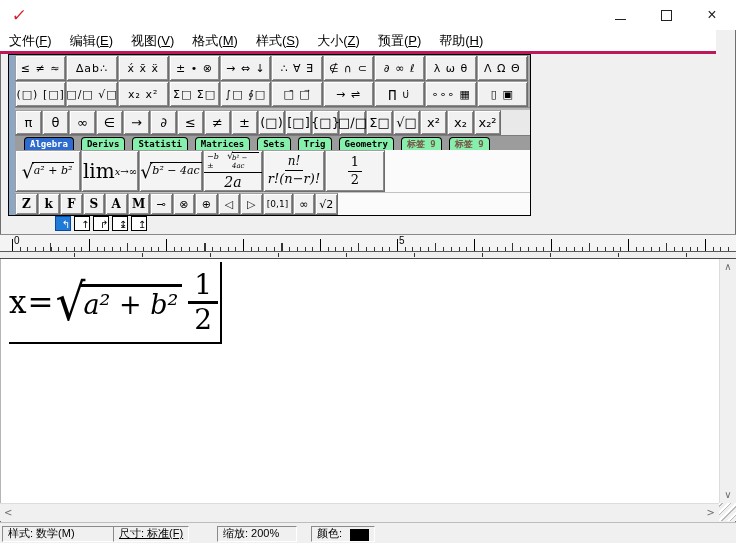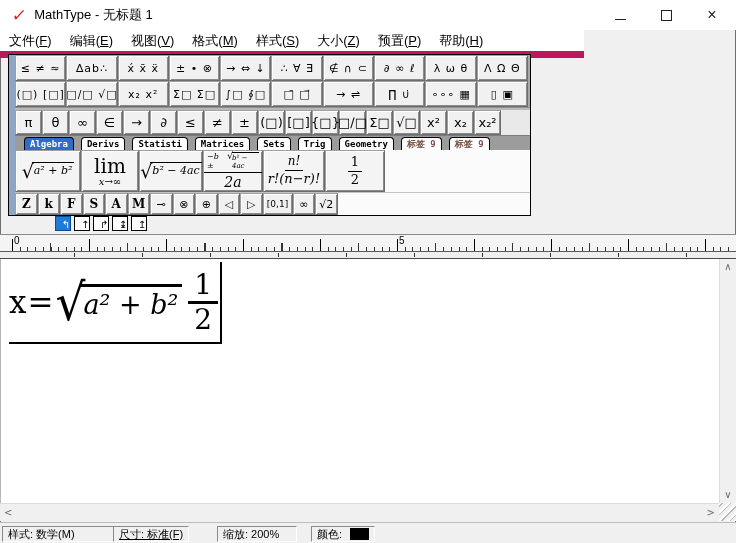--- a/index.html
+++ b/index.html
@@ -13,22 +13,22 @@
            font-family:"DejaVu Sans",sans-serif;transform:skewX(-8deg);}
   .tb-title{font-size:13px;color:#000;}
   .tb-controls{position:absolute;right:1px;top:1px;height:28px;display:flex;}
   .tb-btn{width:46px;height:28px;display:flex;align-items:center;justify-content:center;
           font-size:13px;color:#222;}
   .tb-min-glyph{display:block;width:11px;border-top:1px solid #222;margin-top:8px;}
   .tb-max-glyph{display:block;width:9px;height:9px;border:1px solid #222;}
   .tb-close-glyph{font-size:16px;line-height:1;}
 
   
-  .menubar{position:absolute;left:0;top:30px;width:584px;height:21px;background:#ffffff;
-           display:flex;align-items:center;border-bottom:7px solid #be185d;}
+  .menubar{position:absolute;left:0;top:30px;width:716px;height:21px;background:#ffffff;
+           display:flex;align-items:center;border-bottom:3px solid #be185d;}
   .menu-item{font-size:13px;color:#000;padding:0 9px;white-space:nowrap;}
   .menu-item .ul{text-decoration:underline;}
 
   
   .panel{position:absolute;left:8px;top:54px;width:521px;height:160px;border:1px solid #000;
          background:#cfcfcf;display:flex;}
   .grip{width:6px;background:#8ca6c4;border-right:1px solid #5f7term;}
   .panel-col{flex:1;display:flex;flex-direction:column;min-width:0;}
   .pal-row{display:flex;background:#a8a8a8;}
   .pal-btn{box-sizing:border-box;height:26px;background:#f1f1f1;border:1px solid #6d6d6d;
@@ -39,36 +39,36 @@
            padding:0;letter-spacing:1px;}
   .w51{width:51.3px;} .w27{width:27px;font-size:13px;letter-spacing:0;height:25px;}
   .row-div{height:2px;background:#b9b9b9;border-top:1px solid #8e8e8e;}
   .fill{flex:1;background:#e9e9e9;}
   .fill-light{flex:1;background:#fbfbfb;}
 
   
   .tabstrip{height:15px;background:#9c9c9c;display:flex;align-items:flex-end;
             padding-left:9px;border-top:1px solid #7c7c7c;}
   .tab{font-family:"DejaVu Sans Mono","Liberation Sans",sans-serif;font-size:9px;font-weight:700;
-       background:#ffffff;color:#000;border:1px solid #000;border-bottom:none;
+       background:#86efac;color:#000;border:1px solid #000;border-bottom:none;
        border-radius:4px 4px 0 0;padding:1px 5px 0 5px;margin-right:7px;line-height:11px;
        white-space:nowrap;}
   .tab.active{background:#2e6bce;color:#fff;}
   .tab.ph{color:#7a564a;}
 
   
   .tmpl-row{display:flex;background:#fbfbfb;height:42px;}
   .tmpl-btn{box-sizing:border-box;height:42px;background:#f4f4f4;border:1px solid #6d6d6d;
             border-top-color:#9f9f9f;border-left-color:#9f9f9f;
             box-shadow:inset 1px 1px 0 #fff, inset -1px -1px 0 #8a8a8a;
             display:flex;align-items:center;justify-content:center;color:#000;}
   .t-sqrt{display:inline-flex;align-items:flex-start;font-family:"DejaVu Serif",serif;font-style:italic;}
   .t-sqrt .s{font-size:19px;line-height:1;font-style:normal;}
   .t-sqrt .r{border-top:1px solid #000;font-size:11px;margin-left:-2px;padding:1px 2px 0 2px;}
-  .t-lim{display:flex;flex-direction:column;align-items:center;font-family:"DejaVu Serif",serif;line-height:1;}
+  .t-lim{display:flex;flex-direction:row;align-items:center;font-family:"DejaVu Serif",serif;line-height:1;}
   .t-lim .top{font-size:20px;} .t-lim .bot{font-size:10px;font-style:italic;margin-top:1px;}
   .t-frac{display:flex;flex-direction:column;align-items:center;font-family:"DejaVu Serif",serif;
           font-style:italic;line-height:1.15;}
   .t-frac .num{border-bottom:1px solid #000;padding:0 3px 1px;display:inline-flex;align-items:flex-start;}
   .t-frac .den{padding-top:1px;}
   .f12{font-size:12px;} .f11{font-size:13px;} .f13{font-size:13px;font-style:normal;}
   .q-num{font-size:8px;} .q-den{font-size:14px;}
   .nsqrt{display:inline-flex;align-items:flex-start;margin-left:1px;}
   .nsqrt .s{font-size:9px;line-height:1;font-style:normal;}
   .nsqrt .r{border-top:1px solid #000;font-size:7px;margin-left:-1px;padding-top:1px;}
@@ -129,30 +129,29 @@
            justify-content:space-between;align-items:center;}
   .sc-btn{color:#6d6d6d;font-size:10px;font-family:"DejaVu Sans",sans-serif;padding:3px 4px;line-height:1;}
   .corner{position:absolute;right:0;top:503px;width:17px;height:18px;background:#f0f0f0;
           background-image:repeating-linear-gradient(135deg,#ffffff 0 2px,#b9b9b9 2px 3px,#f0f0f0 3px 6px);}
 
   
   .statusbar{position:absolute;left:0;top:522px;width:736px;height:21px;background:#f0f0f0;
              border-top:1px solid #bdbdbd;box-sizing:border-box;}
   .status-field{position:absolute;top:3px;height:16px;box-sizing:border-box;background:#f0f0f0;
                 border:1px solid;border-color:#8a8a8a #ffffff #ffffff #8a8a8a;
-                font-size:11px;color:#000;display:flex;align-items:center;padding:0 5px;white-space:nowrap;}
+                font-size:11px;color:#000;display:flex;align-items:flex-end;padding:0 5px;white-space:nowrap;}
   .swatch{display:inline-block;width:28px;height:10px;margin-left:8px;border:1px solid #000;}
 </style>
 </head>
 <body>
 <div id="app">
 
   <div class="titlebar">
     <span class="tb-icon">✓</span>
-    <span class="tb-title">MathType - 无标题 1</span>
     <div class="tb-controls">
       <div class="tb-btn">
           <span class="tb-min-glyph"></span>
         </div>
       <div class="tb-btn">
           <span class="tb-max-glyph"></span>
         </div>
       <div class="tb-btn">
           <span class="tb-close-glyph">×</span>
         </div>

